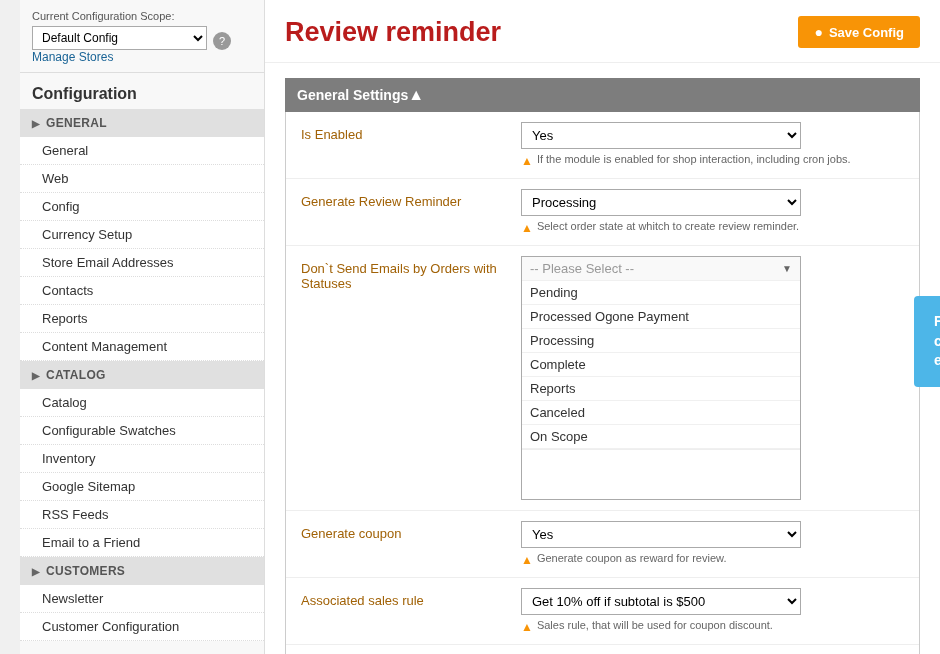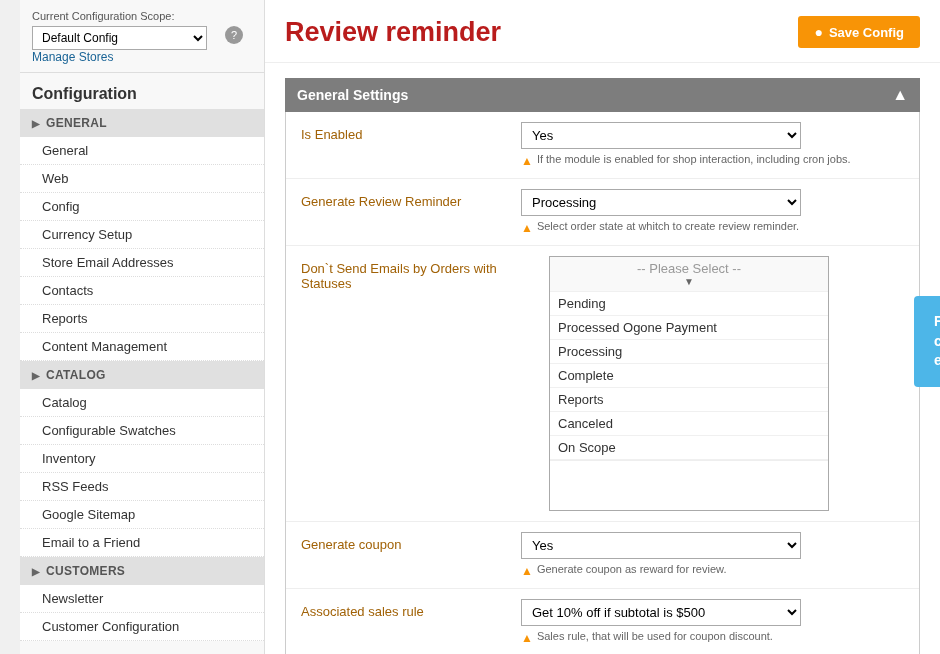--- a/index.html
+++ b/index.html
@@ -5,21 +5,21 @@
     * { box-sizing: border-box; margin: 0; padding: 0; }
     body { font-family: Arial, sans-serif; font-size: 13px; background: #f0f0f0; color: #333; }
     
     .app-container { display: flex; height: 654px; width: 940px; overflow: hidden; padding-left: 20px; }
     
     
     .sidebar { width: 245px; min-width: 245px; background: #f8f8f8; border-right: 1px solid #ddd; overflow-y: auto; padding-bottom: 20px; }
     
     .scope-section { padding: 10px 12px 8px; border-bottom: 1px solid #ddd; background: #f8f8f8; }
     .scope-label { font-size: 11px; color: #555; margin-bottom: 4px; }
-    .scope-select-row { display: flex; align-items: flex-start; gap: 18px; }
+    .scope-select-row { display: flex; align-items: flex-end; gap: 6px; }
     .scope-select { width: 175px; padding: 3px 5px; font-size: 12px; border: 1px solid #aaa; background: white; }
     .scope-help { width: 18px; height: 18px; border-radius: 50%; background: #999; color: white; font-size: 11px; display: flex; align-items: center; justify-content: center; cursor: pointer; flex-shrink: 0; }
     .manage-stores-link { display: block; color: #1a6496; font-size: 12px; text-decoration: none; cursor: pointer; }
     
     .sidebar-title { padding: 12px 12px 6px; font-size: 16px; font-weight: bold; color: #333; }
     
     .nav-group-header { display: flex; align-items: center; gap: 6px; padding: 7px 12px; background: #e0e0e0; cursor: pointer; font-size: 12px; font-weight: bold; color: #555; text-transform: uppercase; letter-spacing: 0.3px; }
     .nav-group-header .arrow { font-size: 10px; color: #666; }
     
     .nav-item { display: block; padding: 6px 12px 6px 22px; font-size: 13px; color: #333; text-decoration: none; border-bottom: 1px dotted #ddd; cursor: pointer; background: white; }
@@ -28,38 +28,38 @@
     .main-content { flex: 1; overflow-y: auto; background: white; }
     
     .main-header { display: flex; align-items: center; justify-content: space-between; padding: 16px 20px 14px; border-bottom: 1px solid #eee; }
     .page-title { font-size: 27px; font-weight: bold; color: #b91c1c; }
     .save-btn { background: #f89406; color: white; border: none; padding: 8px 16px; font-size: 13px; font-weight: bold; cursor: pointer; border-radius: 3px; display: flex; align-items: center; gap: 6px; }
     .save-btn-icon { font-size: 14px; }
     
     
     .form-area { padding: 15px 20px; }
     
-    .section-header { background: #7d7d7d; color: white; padding: 8px 12px; font-size: 14px; font-weight: bold; display: flex; justify-content: space-between; align-items: center; margin-bottom: 0; }
+    .section-header { background: #7d7d7d; color: white; padding: 8px 12px; font-size: 14px; font-weight: bold; display: flex; align-items: center; margin-bottom: 0; }
     .section-header .collapse-icon { color: white; font-size: 16px; cursor: pointer; }
     
     .section-body { border: 1px solid #ccc; border-top: none; background: white; }
     
     .form-row { display: flex; align-items: flex-start; padding: 10px 15px; border-bottom: 1px solid #eee; }
     .form-row:last-child { border-bottom: none; }
     .form-label { width: 220px; min-width: 220px; padding-top: 5px; font-size: 13px; color: #a16207; }
     .form-control-wrap { flex: 1; }
     
     .form-select { width: 280px; padding: 4px 6px; font-size: 13px; border: 1px solid #aaa; background: white; }
     
     .hint { display: flex; align-items: flex-start; gap: 4px; font-size: 11px; color: #666; margin-top: 4px; }
     .hint-icon { color: #f89406; font-size: 12px; flex-shrink: 0; margin-top: 1px; }
     
     .dropdown-list { border: 1px solid #aaa; background: white; width: 280px; font-size: 13px; }
     .dropdown-item { padding: 4px 8px; cursor: pointer; border-bottom: 1px solid #f0f0f0; }
-    .dropdown-item.placeholder-item { color: #999; background: #f9f9f9; display: flex; justify-content: space-between; align-items: center; flex-direction: column; }
+    .dropdown-item.placeholder-item { color: #999; background: #f9f9f9; display: flex; justify-content: space-between; align-items: center; }
     .dropdown-item.placeholder-item .ddarrow { font-size: 10px; color: #666; }
     .dropdown-empty-area { height: 50px; border-top: 1px solid #eee; background: white; }
     
     
     .tooltip-box { position: absolute; right: -310px; top: 50%; transform: translateY(-50%); background: #4db6e8; color: white; padding: 16px 20px; border-radius: 4px; width: 220px; font-size: 14px; font-weight: bold; line-height: 1.4; z-index: 10; pointer-events: none; }
     .multiselect-relative { position: relative; }
     
     
     ::-webkit-scrollbar { width: 6px; }
     ::-webkit-scrollbar-track { background: #f0f0f0; }
@@ -99,22 +99,22 @@
     <a class="nav-item">Reports</a>
     <a class="nav-item">Content Management</a>
 
     <div class="nav-group-header">
       <span class="arrow">▶</span>
       <span>CATALOG</span>
     </div>
     <a class="nav-item">Catalog</a>
     <a class="nav-item">Configurable Swatches</a>
     <a class="nav-item">Inventory</a>
+    <a class="nav-item">Google Sitemap</a>
     <a class="nav-item">RSS Feeds</a>
-    <a class="nav-item">Google Sitemap</a>
     <a class="nav-item">Email to a Friend</a>
 
     <div class="nav-group-header">
       <span class="arrow">▶</span>
       <span>CUSTOMERS</span>
     </div>
     <a class="nav-item">Newsletter</a>
     <a class="nav-item">Customer Configuration</a>
   </div>
 
@@ -159,21 +159,21 @@
               <option>Cancelled</option>
               <option>On Hold</option>
             </select>
             <div class="hint">
               <span class="hint-icon">▲</span>
               <span>Select order state at whitch to create review reminder.</span>
             </div>
           </div>
         </div>
 
-        <div class="form-row" style="align-items: flex-start; position: relative; gap: 28px;">
+        <div class="form-row" style="align-items: flex-start; position: relative;">
           <div class="form-label" style="padding-top: 5px;">Don`t Send Emails by Orders with Statuses</div>
           <div class="form-control-wrap multiselect-relative">
             <div class="dropdown-list">
               <div class="dropdown-item placeholder-item">
                 <span>-- Please Select --</span>
                 <span class="ddarrow">▼</span>
               </div>
               <div class="dropdown-item">Pending</div>
               <div class="dropdown-item">Processed Ogone Payment</div>
               <div class="dropdown-item">Processing</div>

